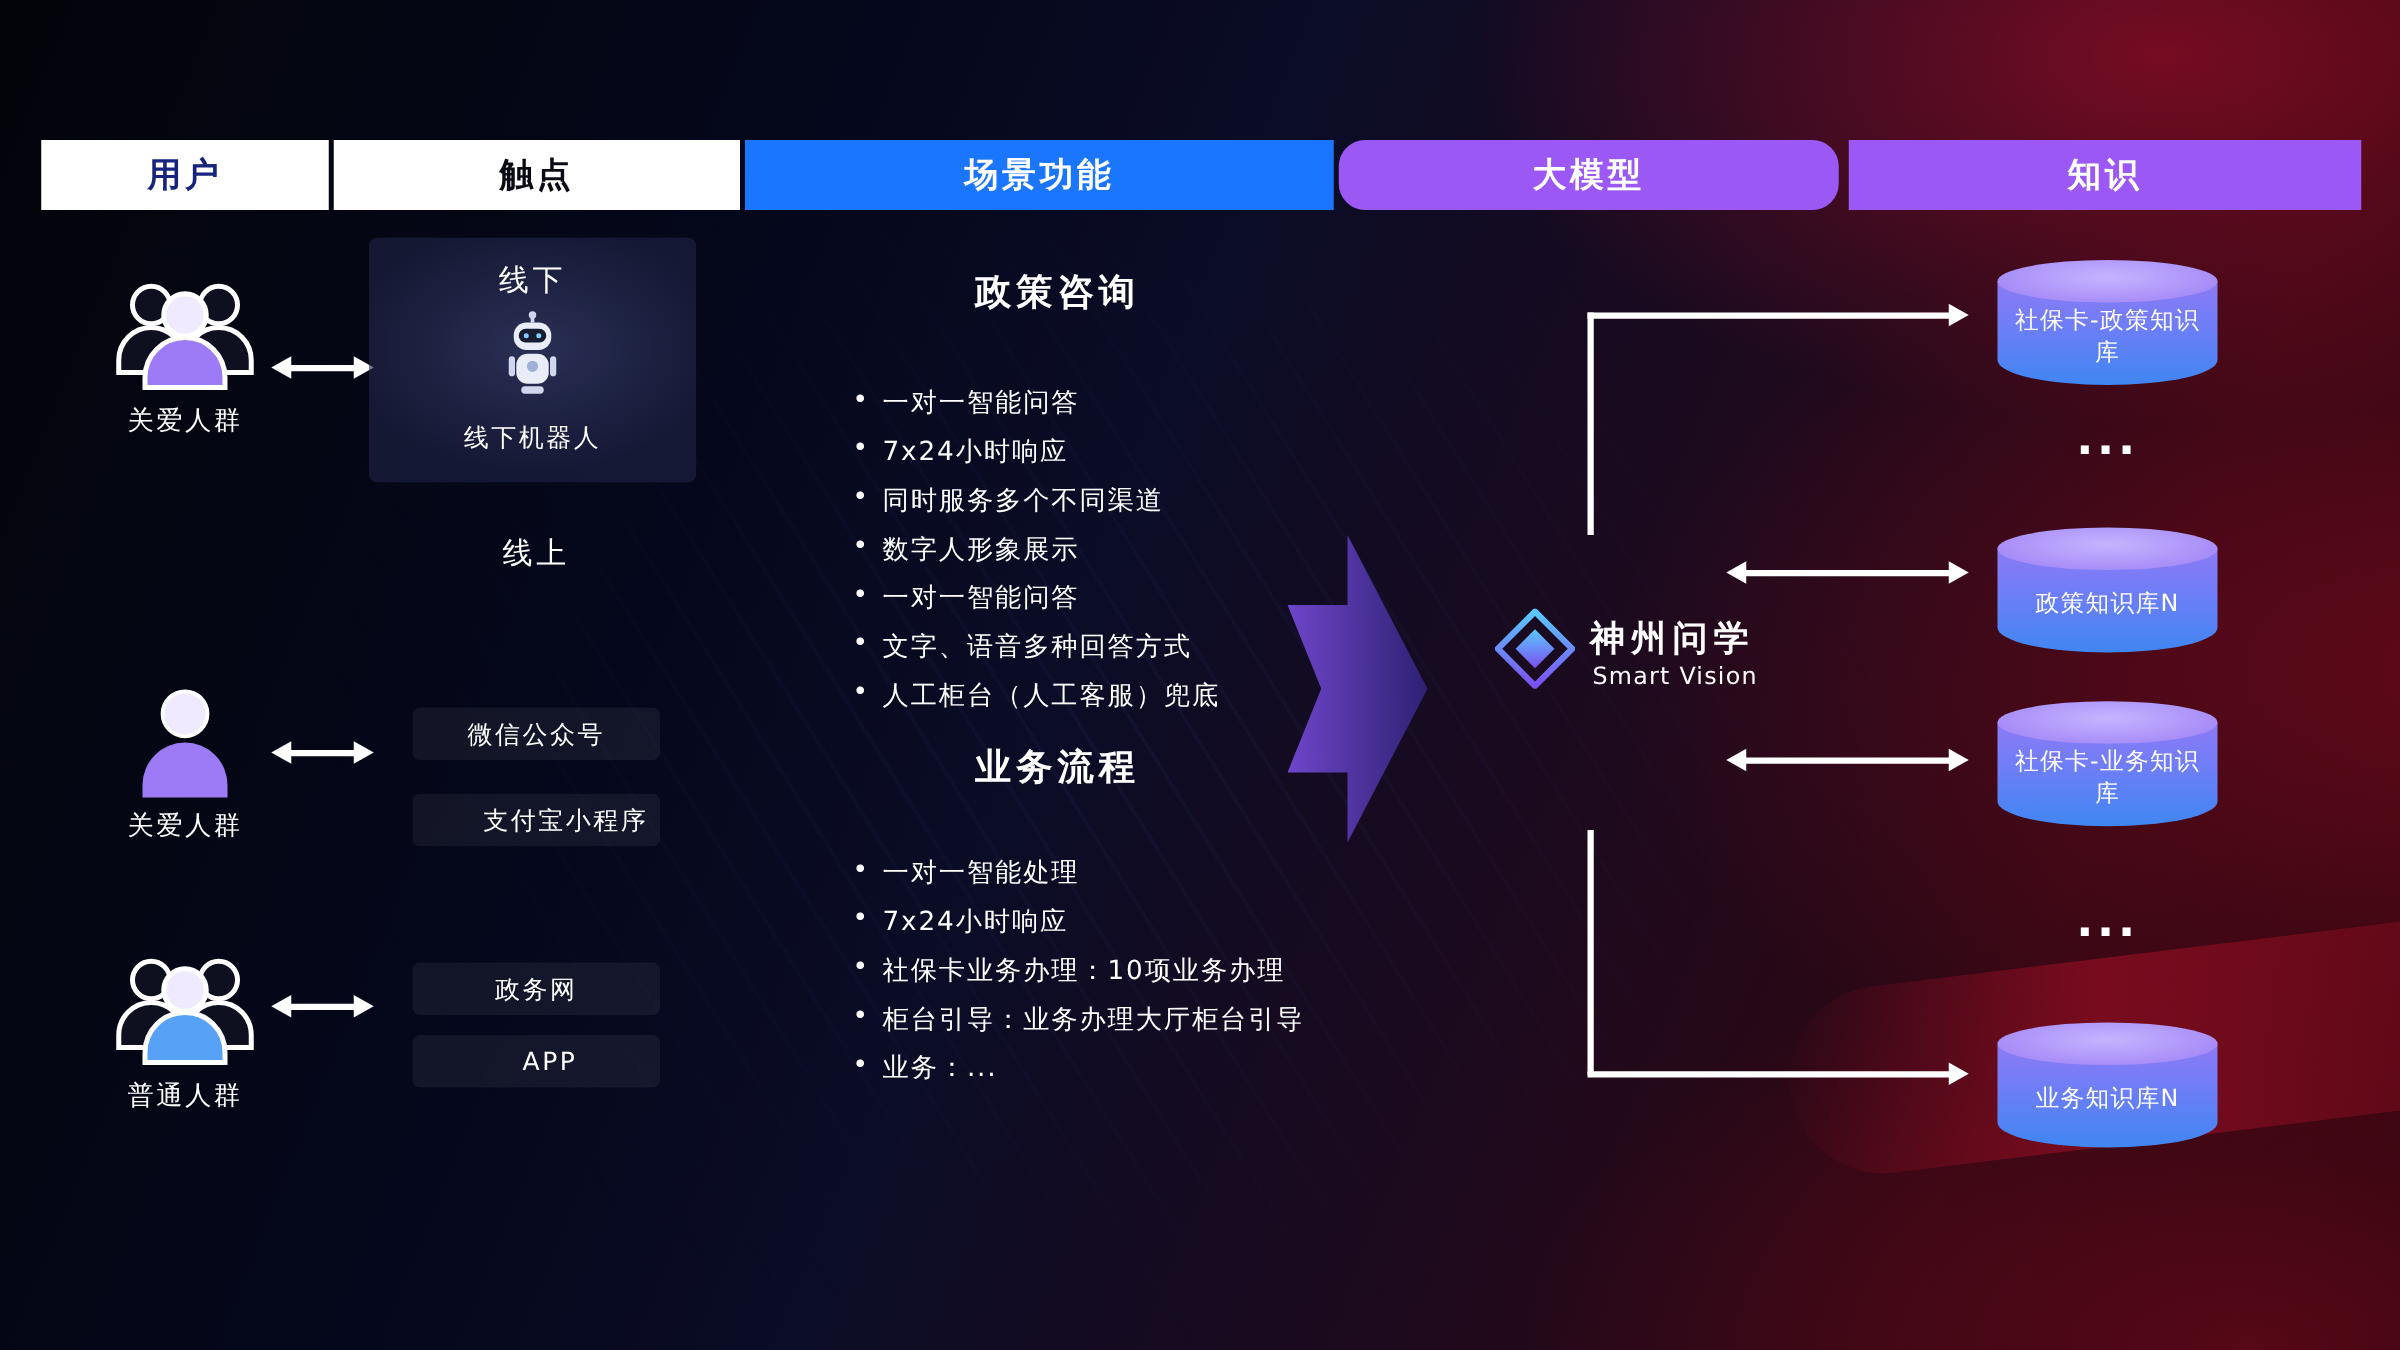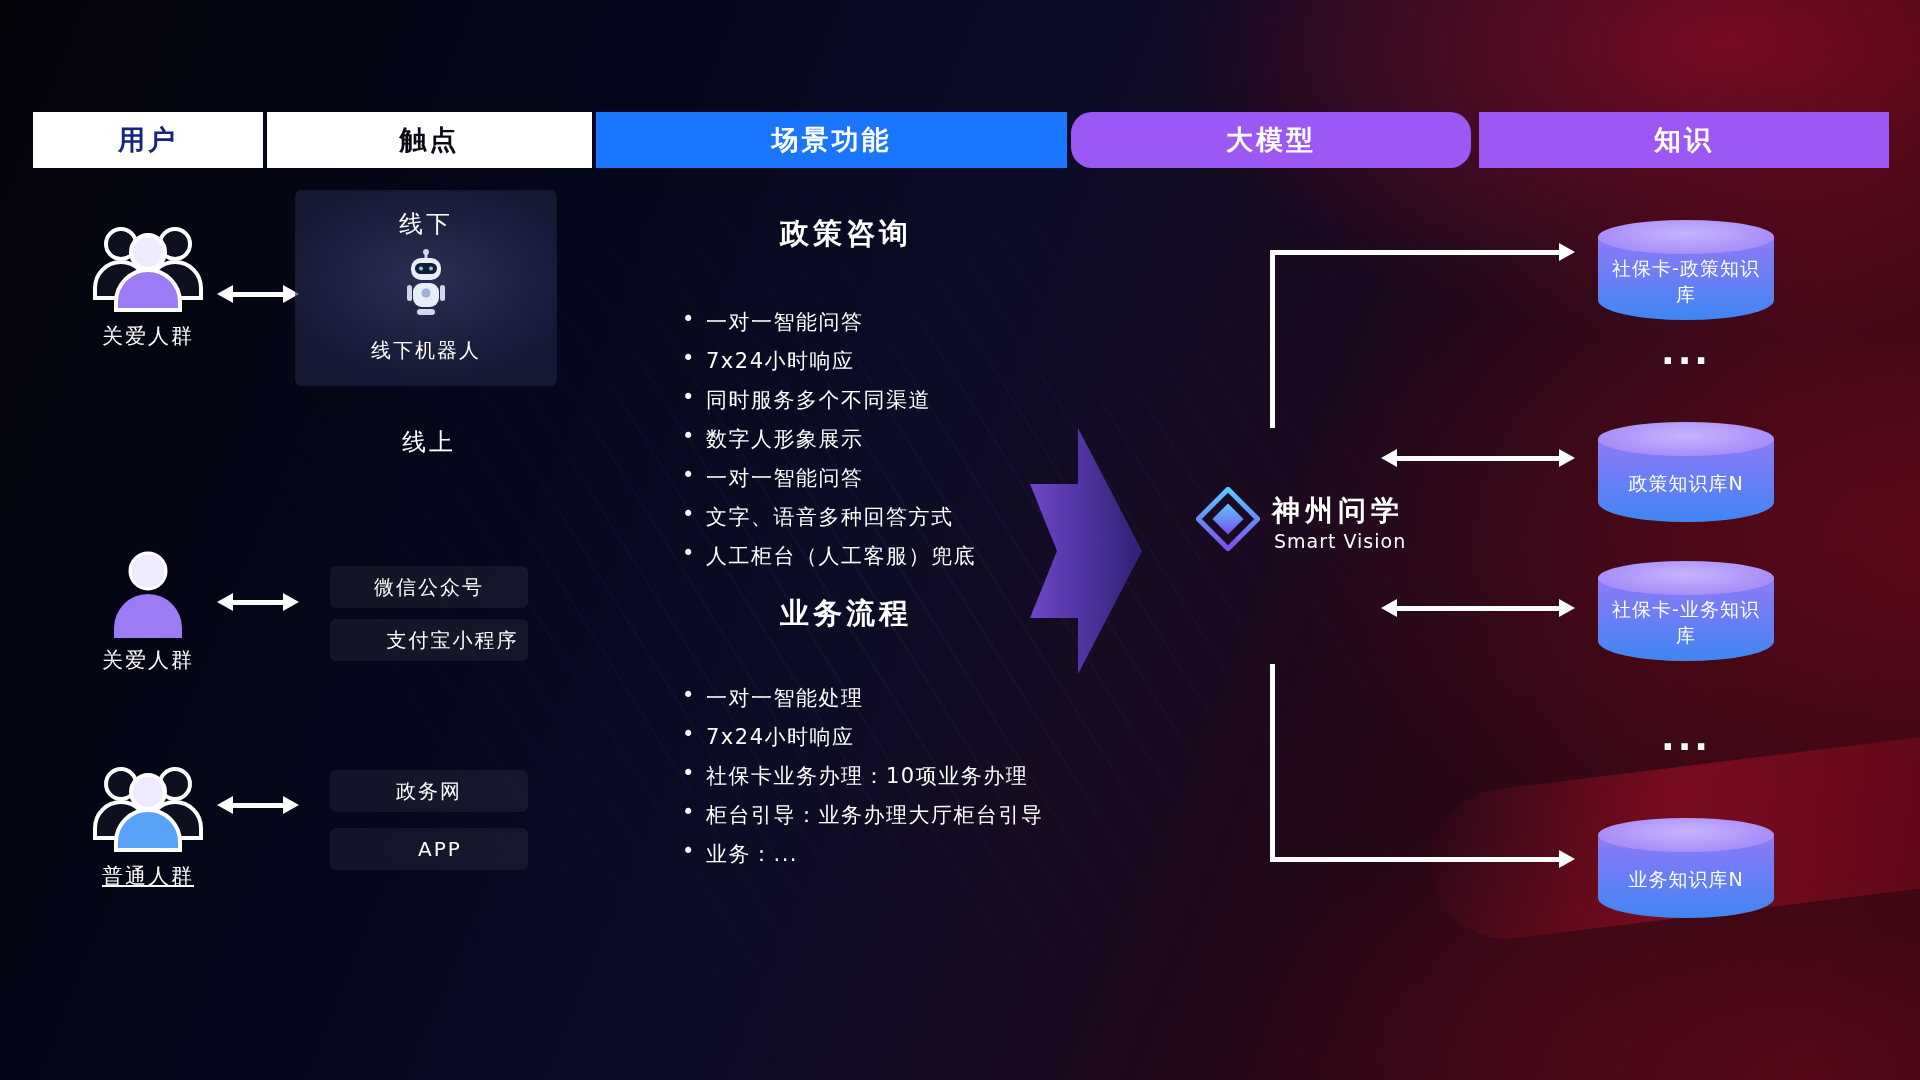--- a/index.html
+++ b/index.html
@@ -117,21 +117,21 @@
 
   <div class="user-block" style="left:83px; top:548px;">
     <svg width="76" height="92" viewBox="0 0 76 92" style="display:block;margin:0 auto;">
       <circle cx="38" cy="23" r="18" fill="#efeaff" stroke="#fff" stroke-width="3"></circle>
       <path d="M4 90 v-10 a34 34 0 0 1 68 0 v10 z" fill="#9d7bf7"></path>
     </svg>
     <div class="user-label">关爱人群</div>
   </div>
   <div class="darrow" style="left:232px; top:600px; width:52px;"></div>
 
-  <div class="user-block" style="left:83px; top:758px;text-decoration:underline;">
+  <div class="user-block" style="left:83px; top:758px;">
     <svg width="122" height="94" viewBox="0 0 122 94">
       <circle cx="34" cy="26" r="15" fill="#0e1020" stroke="#fff" stroke-width="4"></circle>
       <path d="M8 80 v-10 a26 26 0 0 1 52 0 v10 z" fill="#0e1020" stroke="#fff" stroke-width="4"></path>
       <circle cx="88" cy="26" r="15" fill="#0e1020" stroke="#fff" stroke-width="4"></circle>
       <path d="M62 80 v-10 a26 26 0 0 1 52 0 v10 z" fill="#0e1020" stroke="#fff" stroke-width="4"></path>
       <circle cx="61" cy="34" r="17" fill="#efeaff" stroke="#fff" stroke-width="4"></circle>
       <path d="M29 92 v-8 a32 32 0 0 1 64 0 v8 z" fill="#57a2f6" stroke="#fff" stroke-width="4"></path>
     </svg>
     <div class="user-label">普通人群</div>
   </div>
@@ -150,21 +150,21 @@
       <rect x="3" y="37" width="5" height="16" rx="2.5" fill="#cfd6ee"></rect>
       <rect x="36" y="37" width="5" height="16" rx="2.5" fill="#cfd6ee"></rect>
       <circle cx="22" cy="45" r="4.5" fill="#9db0d8"></circle>
       <rect x="13" y="61" width="18" height="6" rx="3" fill="#cfd6ee"></rect>
     </svg>
     <div class="offline-device">线下机器人</div>
   </div>
 
   <div class="online-title">线上</div>
   <div class="chip" style="top:566px;">微信公众号</div>
-  <div class="chip" style="top:619px;padding-left:47px;">支付宝小程序</div>
+  <div class="chip" style="top:635px;padding-left:47px;">支付宝小程序</div>
   <div class="chip" style="top:770px;">政务网</div>
   <div class="chip" style="top:828px;padding-left:22px;">APP</div>
 
   <div class="scene-title" style="top:214px;">政策咨询</div>
   <ul class="scene-list" style="top:292px;">
     <li>一对一智能问答</li>
     <li>7x24小时响应</li>
     <li>同时服务多个不同渠道</li>
     <li>数字人形象展示</li>
     <li>一对一智能问答</li>
@@ -197,21 +197,21 @@
         <stop offset="0" stop-color="#5ac8ff"></stop>
         <stop offset="1" stop-color="#7b4ff0"></stop>
       </linearGradient>
     </defs>
     <rect x="11" y="11" width="42" height="42" transform="rotate(45 32 32)" fill="none" stroke="url(#lg1)" stroke-width="5"></rect>
     <rect x="21" y="21" width="22" height="22" transform="rotate(45 32 32)" fill="url(#lg1)"></rect>
   </svg>
   <div class="logo-name">神州问学</div>
   <div class="logo-sub">Smart Vision</div>
 
-  <div class="cyl" style="top:220px;padding-left:32px;">
+  <div class="cyl" style="top:208px;padding-left:32px;">
     <div class="cyl-body"></div>
     <div class="cyl-top"></div>
     <div class="cyl-label">社保卡-政策知识库</div>
   </div>
   <div class="dots" style="top:342px;">...</div>
   <div class="cyl" style="top:422px;">
     <div class="cyl-body"></div>
     <div class="cyl-top"></div>
     <div class="cyl-label">政策知识库N</div>
   </div>

